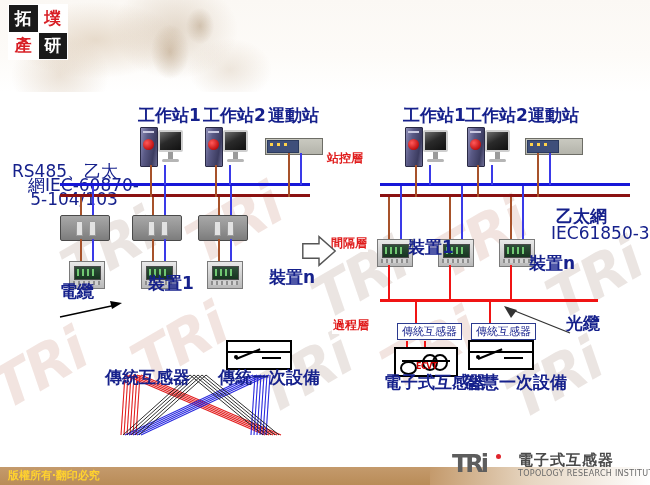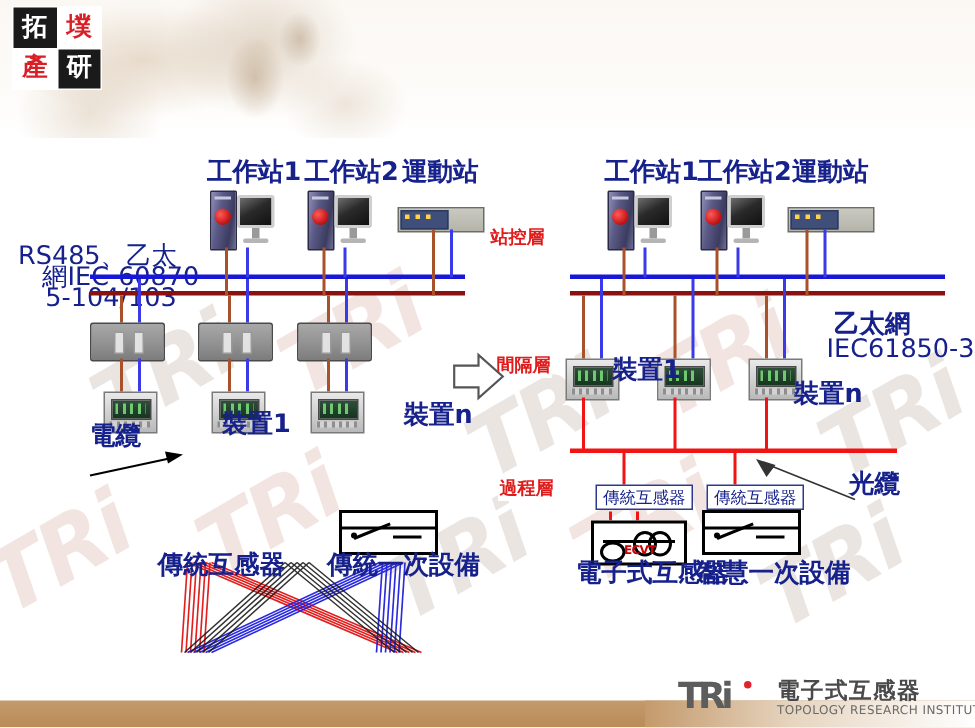--- a/index.html
+++ b/index.html
@@ -435,20 +435,21 @@
         <div class="rod"></div>
     </div>
 
     <div class="lbl lbl-b" style="left:384px;top:281px;text-align:center;">電子式互感器</div>
     <div class="lbl lbl-b" style="left:465px;top:281px;">智慧一次設備</div>
 
   </div>
 
   <div class="botbar"></div>
   <div class="botbar-tail"></div>
+  <div class="copyright">版權所有‧翻印必究</div>
 
   <div class="tri-logo">
     <div class="tri-mark">TRi</div>
     <div class="tri-dot"></div>
     <div class="tri-cn">電子式互感器</div>
     <div class="tri-en">TOPOLOGY RESEARCH INSTITUTE</div>
   </div>
 
 </div>
 

